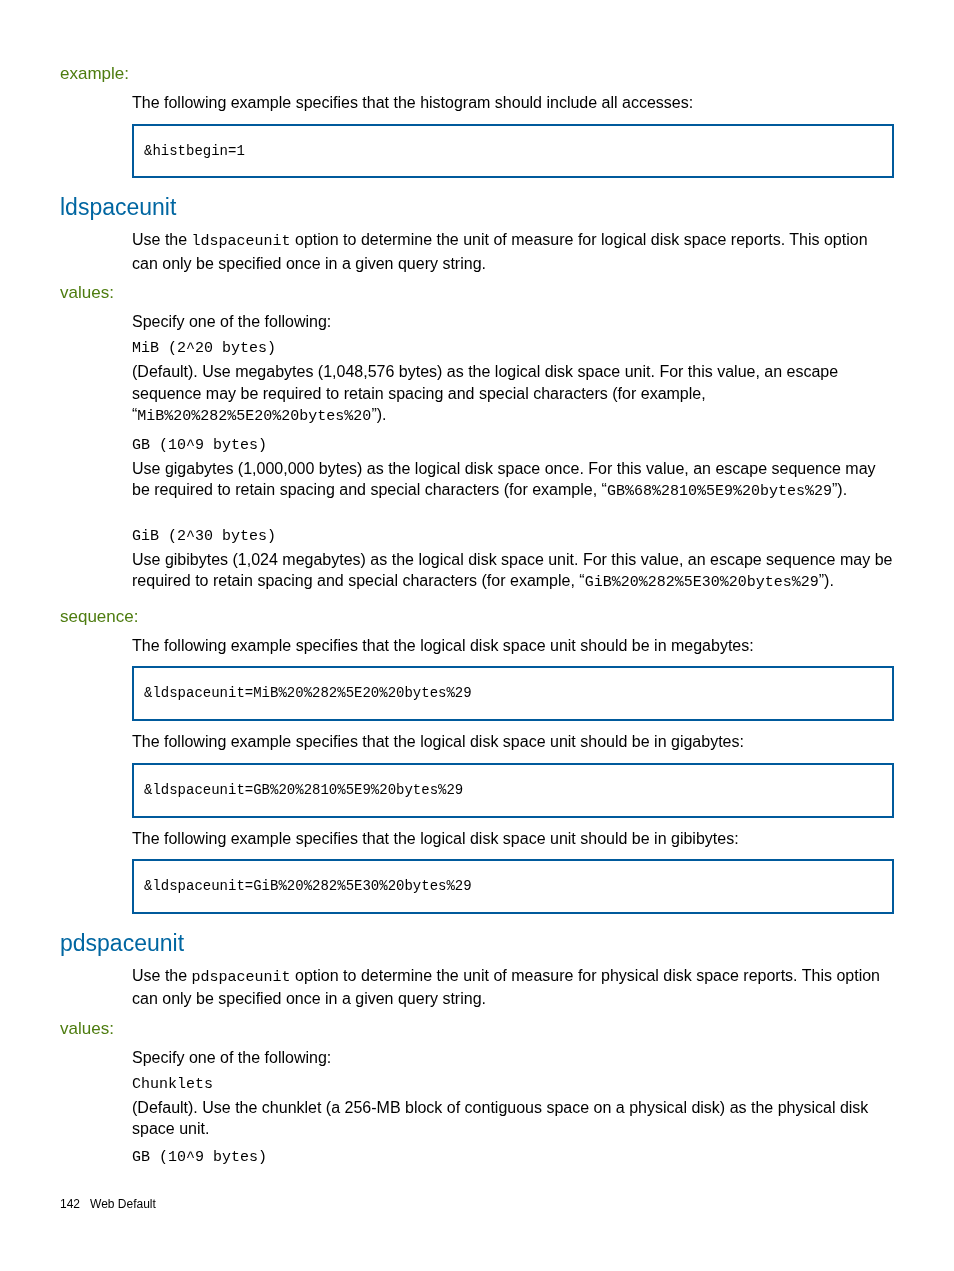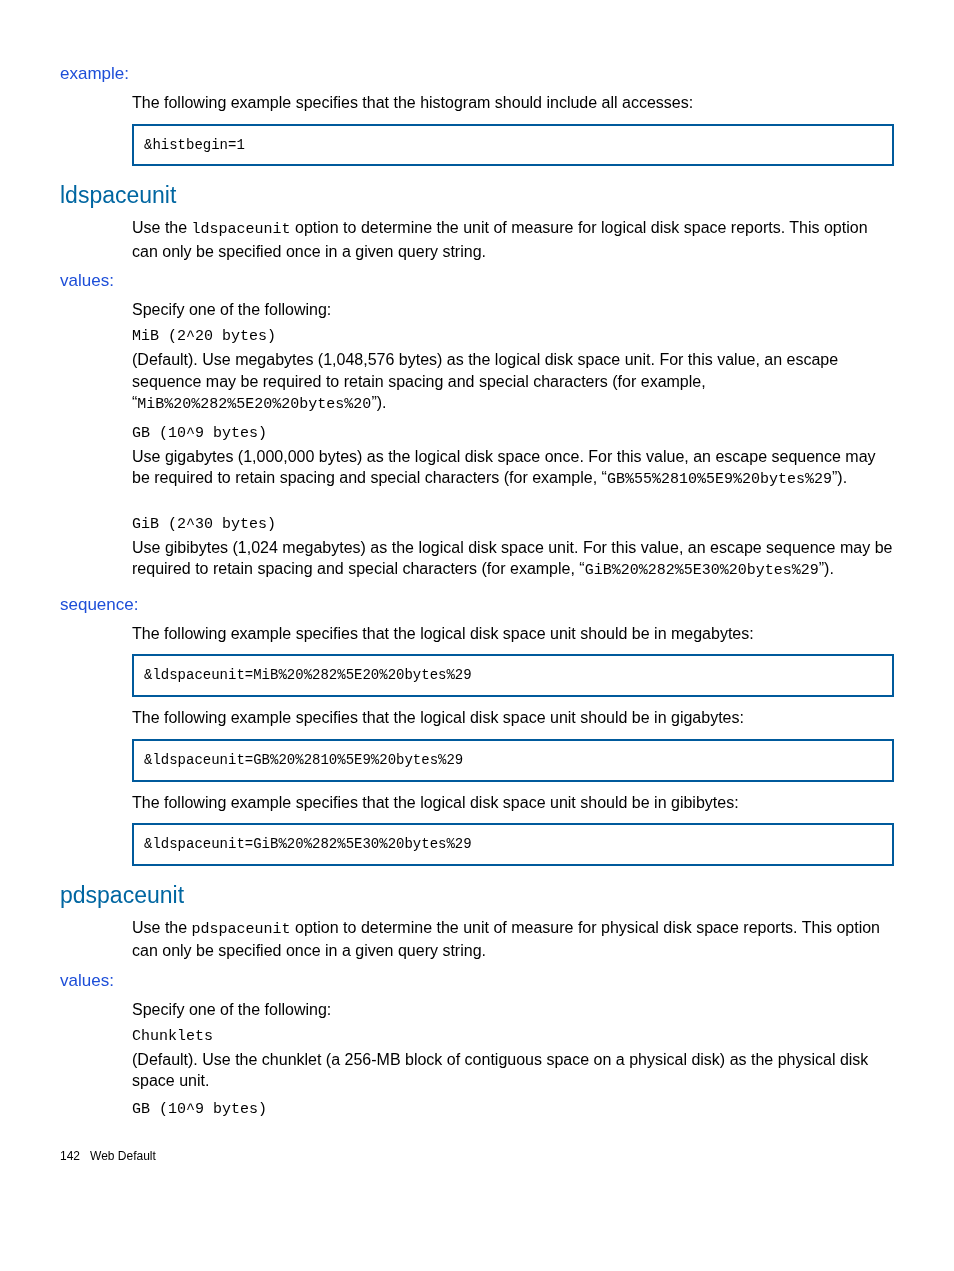--- a/index.html
+++ b/index.html
@@ -6,21 +6,21 @@
       font-family: Arial, Helvetica, sans-serif;
       margin: 0;
       padding: 55px 60px 40px 60px;
       font-size: 16px;
       line-height: 1.35;
       color: #000;
       width: 954px;
       box-sizing: border-box;
     }
     .section-sub {
-      color: #1d4ed8;
+      color: #4d7c0f;
       font-weight: normal;
       font-size: 17px;
       margin: 8px 0 4px 0;
     }
     .section-main {
       color: #0066a1;
       font-weight: normal;
       font-size: 23px;
       margin: 14px 0 6px 0;
     }
@@ -34,21 +34,21 @@
       font-size: 16px;
       font-weight: 300;
     }
     .mono {
       font-family: "Courier New", monospace;
       font-size: 15px;
     }
     .code-box {
       margin: 10px 0 10px 72px;
       border: 2px solid #005a9c;
-      padding: 10px 10px;
+      padding: 16px 10px;
       font-family: "Courier New", monospace;
       font-size: 14px;
       background: #fff;
     }
     .footer {
       font-size: 12px;
       margin-top: 28px;
       font-weight: 300;
     }
   </style>
@@ -67,21 +67,21 @@
 <div class="section-sub">values:</div>
 <div class="body-text">Specify one of the following:</div>
 
 <div class="body-text-nobreak mono">MiB (2^20 bytes)</div>
 <div class="body-text-nobreak">
   <span>(Default). Use megabytes (1,048,576 bytes) as the logical disk space unit. For this value, an escape sequence may be required to retain spacing and special characters (for example, “</span><span class="mono">MiB%20%282%5E20%20bytes%20</span><span>”).</span>
 </div>
 
 <div class="body-text-nobreak mono" style="margin-top:8px">GB (10^9 bytes)</div>
 <div class="body-text-nobreak">
-  <span>Use gigabytes (1,000,000 bytes) as the logical disk space once. For this value, an escape sequence may be required to retain spacing and special characters (for example, “</span><span class="mono">GB%55%2810%5E9%20bytes%29</span><span>”).</span>
+  <span>Use gigabytes (1,000,000 bytes) as the logical disk space once. For this value, an escape sequence may be required to retain spacing and special characters (for example, “</span><span class="mono">GB%68%2810%5E9%20bytes%29</span><span>”).</span>
 </div>
 
 <div class="body-text-nobreak mono" style="margin-top:24px">GiB (2^30 bytes)</div>
 <div class="body-text-nobreak">
   <span>Use gibibytes (1,024 megabytes) as the logical disk space unit. For this value, an escape sequence may be required to retain spacing and special characters (for example, “</span><span class="mono">GiB%20%282%5E30%20bytes%29</span><span>”).</span>
 </div>
 
 <div class="section-sub" style="margin-top:12px">sequence:</div>
 <div class="body-text">The following example specifies that the logical disk space unit should be in megabytes:</div>
 <div class="code-box">&amp;ldspaceunit=MiB%20%282%5E20%20bytes%29</div>

